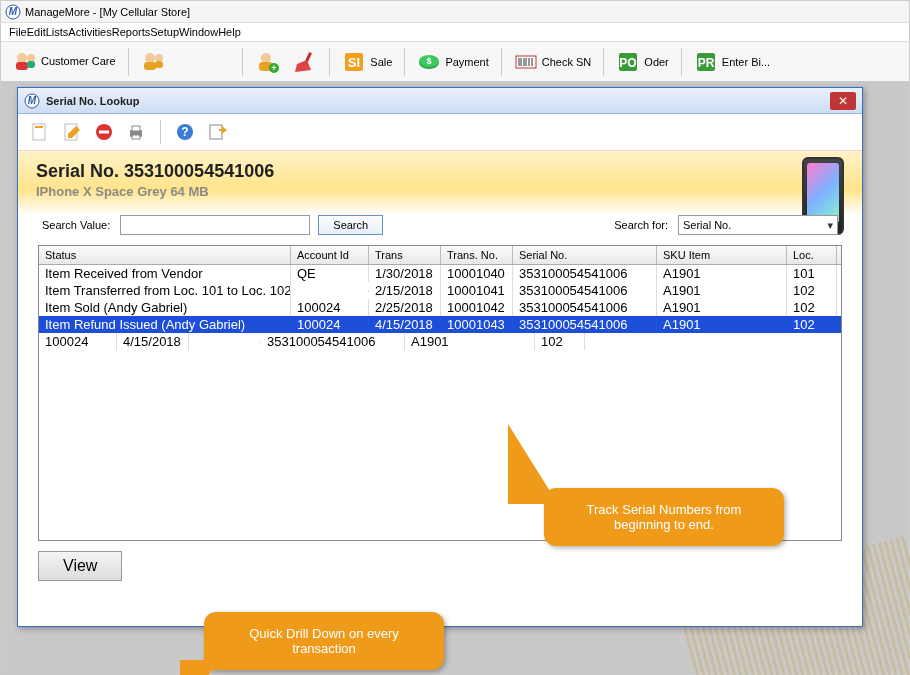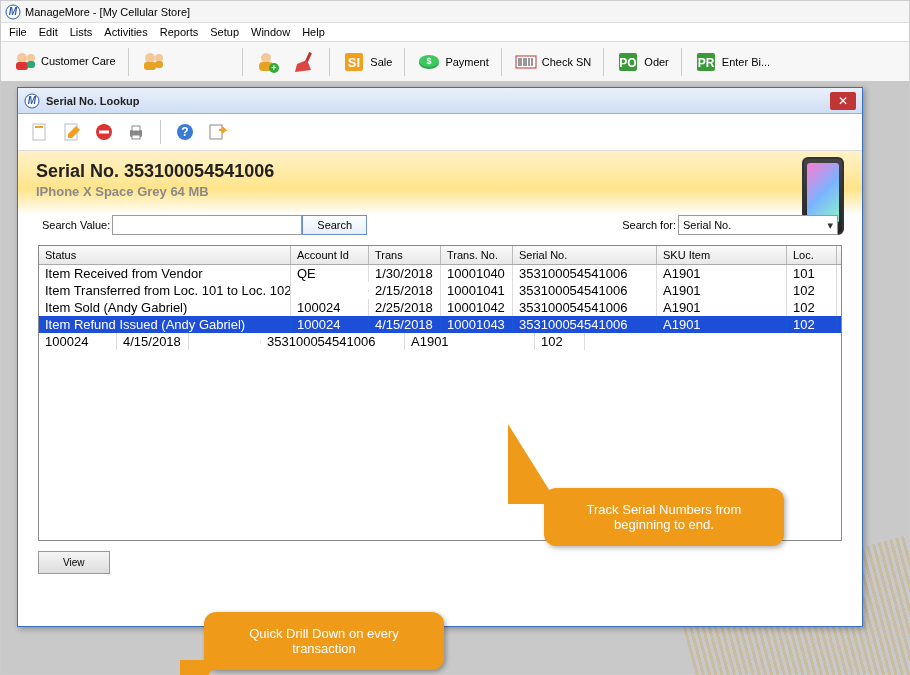--- a/index.html
+++ b/index.html
@@ -26,21 +26,20 @@
   padding: 0 4px;
   background: #f5f5f5;
   border-bottom: 1px solid #ddd;
 }
 .titlebar .logo {
   width: 16px; height: 16px; margin-right: 4px;
   display: inline-flex; align-items:center; justify-content:center;
 }
 .menubar {
   display: flex;
-  gap: 12px;
   padding: 3px 8px;
   background: #fff;
   border-bottom: 1px solid #ddd;
 }
 .menubar span { cursor: default; }
 .toolbar {
   display: flex;
   align-items: center;
   gap: 2px;
   padding: 4px 6px;
@@ -133,21 +132,21 @@
   position: absolute;
   top: 4px; left: 3px; right: 3px; bottom: 10px;
   background: linear-gradient(135deg,#ff7bd1,#7bb3ff,#8df7c7);
   border-radius: 3px;
 }
 
 .search-row {
   display: flex;
   align-items: center;
   padding: 0 24px 10px;
-  gap: 0;
+  gap: 8px;
 }
 .search-row label { margin-right: 2px; }
 .text-input {
   border: 1px solid #999;
   background: #fff;
   height: 20px;
   padding: 1px 4px;
   width: 190px;
 }
 .btn {
@@ -220,21 +219,21 @@
 .col-serial { width: 144px; }
 .col-sku { width: 130px; }
 .col-loc { width: 50px; }
 
 .view-btn-wrap { margin: 10px 20px; }
 .view-btn {
   border: 1px solid #999;
   background: linear-gradient(#f5f5f5,#dcdcdc);
   padding: 5px 24px;
   cursor: pointer;
-  font-size: 10px;
+  font-size: 16px;
 }
 
 .callout {
   position: absolute;
   color: #fff;
   font-size: 13px;
   text-align: center;
 }
 .callout .bubble {
   background: #f09a1a;

